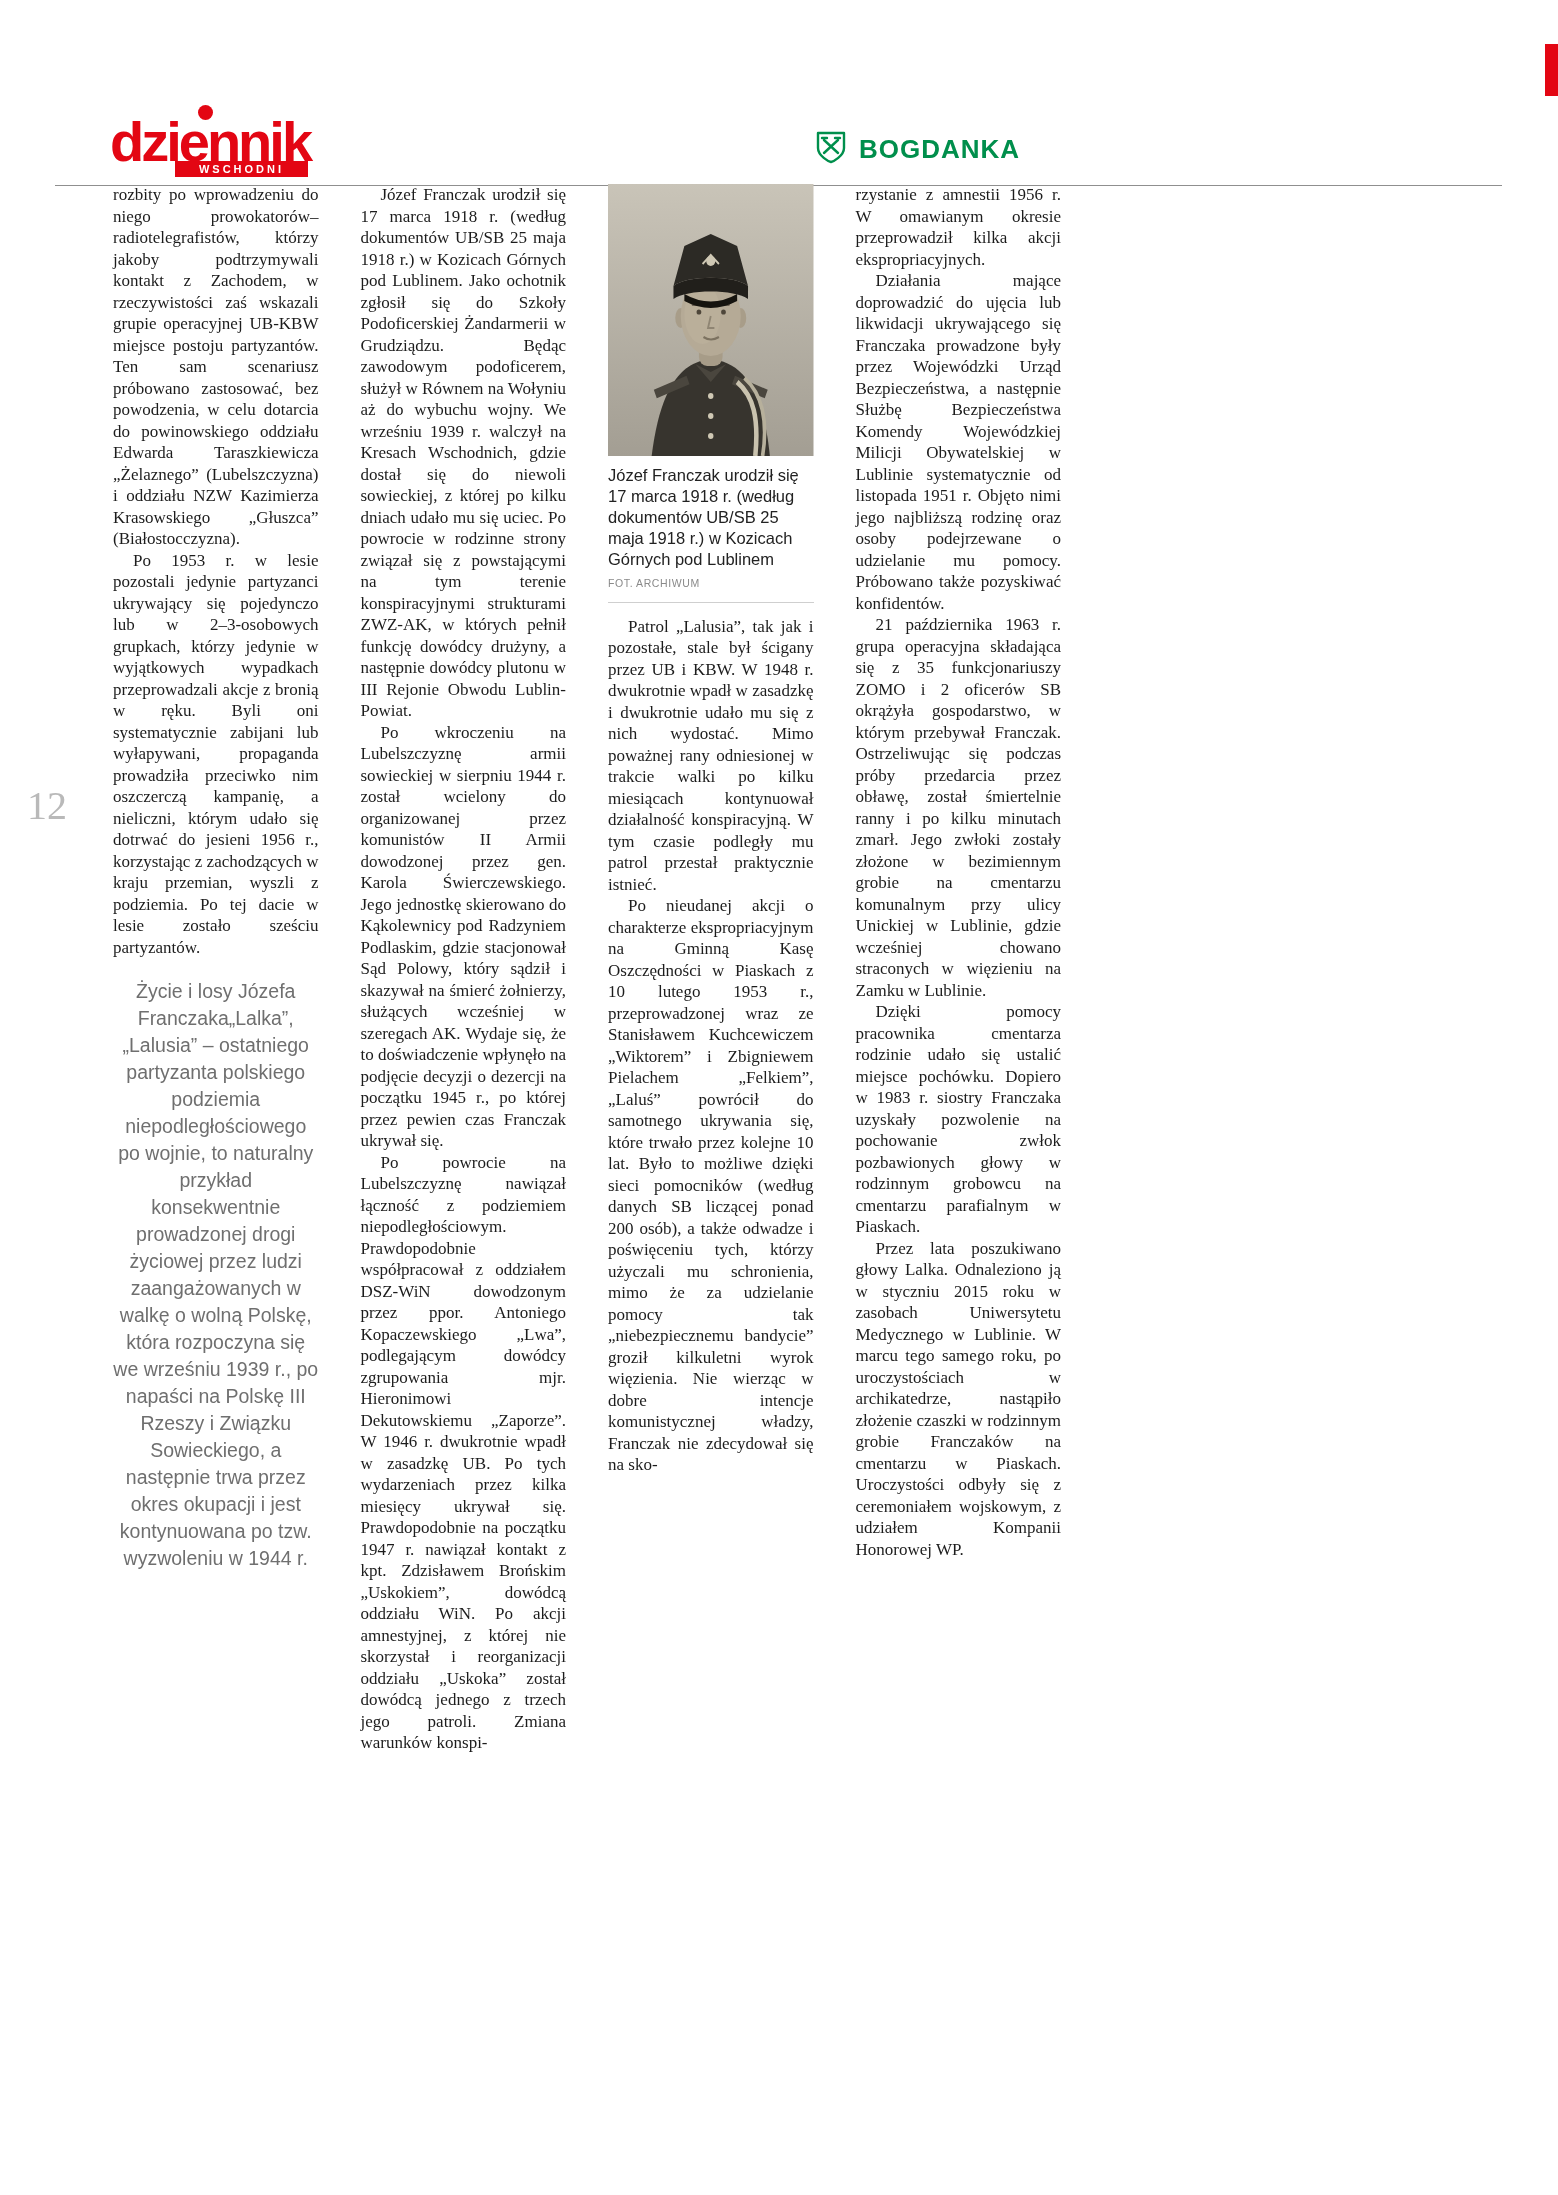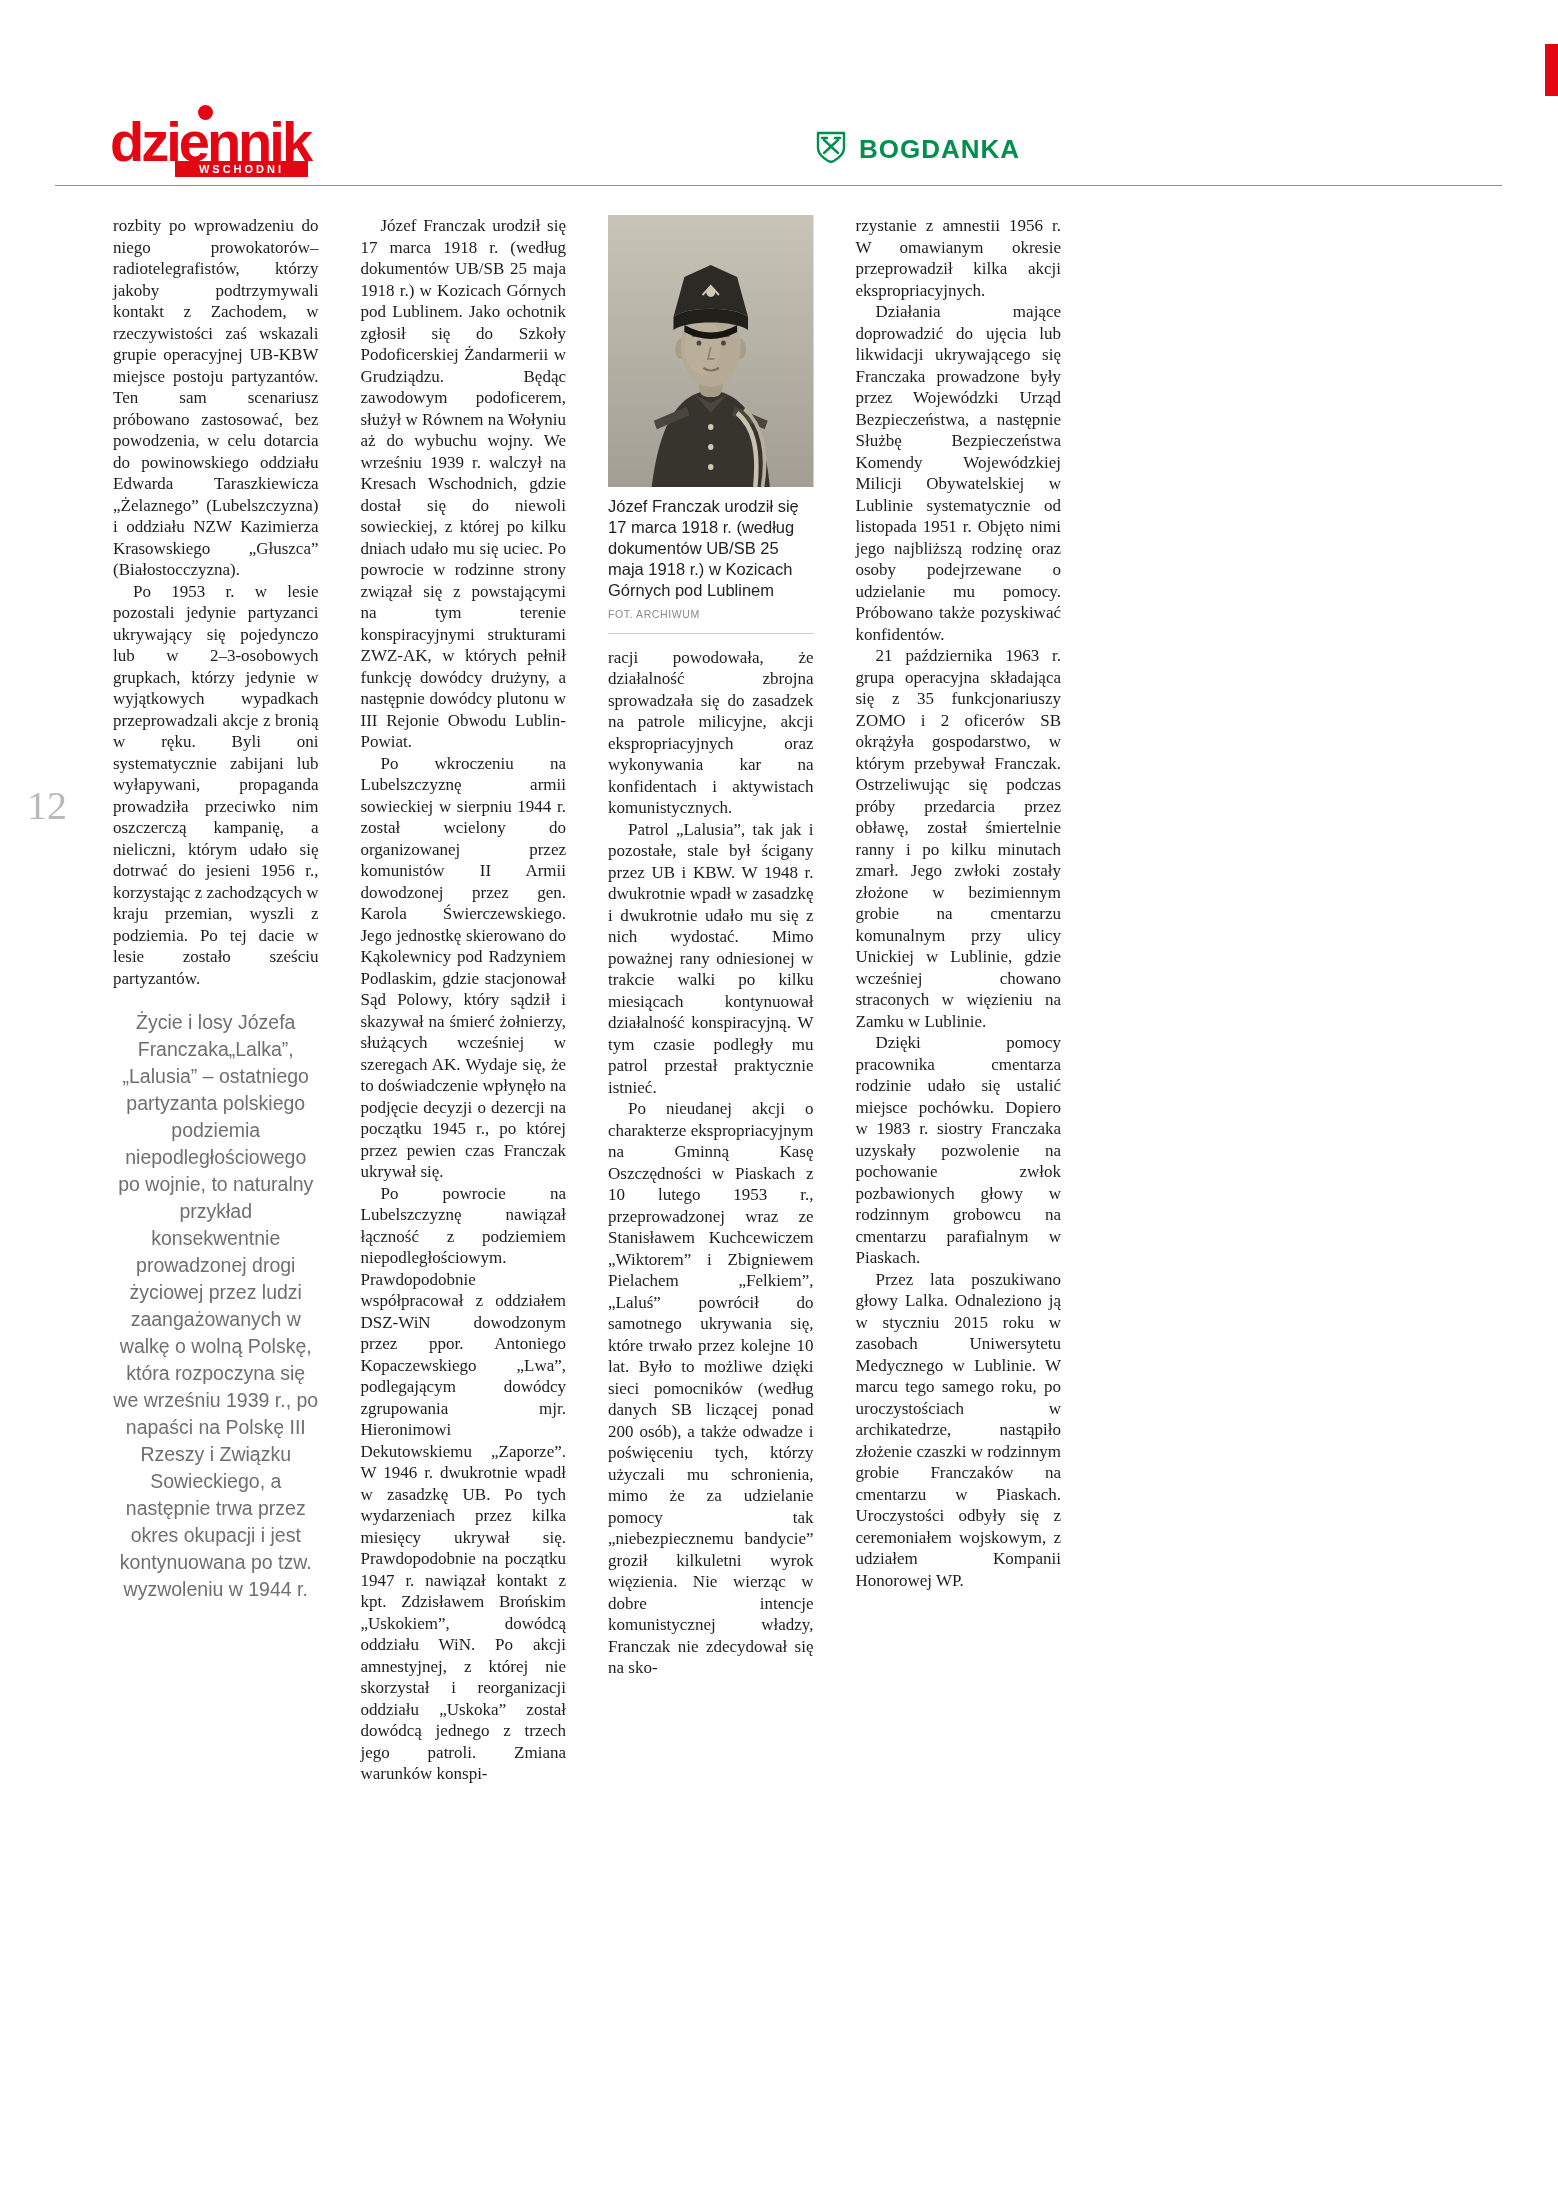--- a/index.html
+++ b/index.html
@@ -24,21 +24,21 @@
   }
   .partner { position:absolute; left:812px; top:94px; display:flex; align-items:center; gap:9px;justify-content:flex-end; }
   .partner-name {
     font-family:"Liberation Sans","DejaVu Sans",sans-serif; font-weight:bold;
     font-size:26px; letter-spacing:1px; color:var(--bogdanka_green,#008f4c);
   }
   
   .page-number { position:absolute; left:27px; top:748px; font-size:40px; color:var(--page_number_gray,#b9b9b9); }
   
   .content {
-    position:absolute; left:113px; top:181px; width:948px;
+    position:absolute; left:113px; top:150px; width:948px;
     display:grid; grid-template-columns:repeat(4,1fr); column-gap:42px; align-items:start;
   }
   .col { font-size:17px; line-height:21.5px; text-align:justify; hyphens:auto; }
   .col p { margin:0; }
   p.ind { text-indent:20px; }
   .headline {
     margin-top:40px; font-size:30px; line-height:1.18; font-weight:600;
     color:var(--headline_red,#c43029); text-align:center; hyphens:manual;
   }
   .lead {
@@ -136,21 +136,20 @@
           <path d="M72 102 L84 62 L113 50 L142 62 L154 102 C 140 91 86 91 72 102 Z" fill="#2c2a25"></path>
           <path d="M72 102 C 86 91 140 91 154 102 L154 115 C 140 105 86 105 72 115 Z" fill="#211f1b"></path>
           <path d="M84 110 Q113 125 142 110 L142 117 Q113 131 84 117 Z" fill="#16140f"></path>
           <circle cx="113" cy="77" r="5" fill="#cfc8b4"></circle>
           <path d="M104 80 L113 71 L122 80" stroke="#cfc8b4" stroke-width="2" fill="none"></path>
         </svg>
       </figure>
       <div class="caption">Józef Franczak urodził się 17 marca 1918 r. (według dokumentów UB/SB 25 maja 1918 r.) w Kozicach Górnych pod Lublinem</div>
       <div class="credit">FOT. ARCHIWUM</div>
       <div class="cap-rule"></div>
-      <p>racji powodowała, że działalność zbrojna sprowadzała się do zasadzek na patrole milicyjne, akcji ekspropriacyjnych oraz wykonywania kar na konfidentach i aktywistach komunistycznych.</p>
       <p class="ind">Patrol „Lalusia”, tak jak i pozostałe, stale był ścigany przez UB i KBW. W 1948 r. dwukrotnie wpadł w zasadzkę i dwukrotnie udało mu się z nich wydostać. Mimo poważnej rany odniesionej w trakcie walki po kilku miesiącach kontynuował działalność konspiracyjną. W tym czasie podległy mu patrol przestał praktycznie istnieć.</p>
       <p class="ind">Po nieudanej akcji o charakterze ekspropriacyjnym na Gminną Kasę Oszczędności w Piaskach z 10 lutego 1953 r., przeprowadzonej wraz ze Stanisławem Kuchcewiczem „Wiktorem” i Zbigniewem Pielachem „Felkiem”, „Laluś” powrócił do samotnego ukrywania się, które trwało przez kolejne 10 lat. Było to możliwe dzięki sieci pomocników (według danych SB liczącej ponad 200 osób), a także odwadze i poświęceniu tych, którzy użyczali mu schronienia, mimo że za udzielanie pomocy tak „niebezpiecznemu bandycie” groził kilkuletni wyrok więzienia. Nie wierząc w dobre intencje komunistycznej władzy, Franczak nie zdecydował się na sko-</p>
     </div>
 
     <div class="col">
       <p>rzystanie z amnestii 1956 r. W omawianym okresie przeprowadził kilka akcji ekspropriacyjnych.</p>
       <p class="ind">Działania mające doprowadzić do ujęcia lub likwidacji ukrywającego się Franczaka prowadzone były przez Wojewódzki Urząd Bezpieczeństwa, a następnie Służbę Bezpieczeństwa Komendy Wojewódzkiej Milicji Obywatelskiej w Lublinie systematycznie od listopada 1951 r. Objęto nimi jego najbliższą rodzinę oraz osoby podejrzewane o udzielanie mu pomocy. Próbowano także pozyskiwać konfidentów.</p>
       <p class="ind">21 października 1963 r. grupa operacyjna składająca się z 35 funkcjonariuszy ZOMO i 2 oficerów SB okrążyła gospodarstwo, w którym przebywał Franczak. Ostrzeliwując się podczas próby przedarcia przez obławę, został śmiertelnie ranny i po kilku minutach zmarł. Jego zwłoki zostały złożone w bezimiennym grobie na cmentarzu komunalnym przy ulicy Unickiej w Lublinie, gdzie wcześniej chowano straconych w więzieniu na Zamku w Lublinie.</p>
       <p class="ind">Dzięki pomocy pracownika cmentarza rodzinie udało się ustalić miejsce pochówku. Dopiero w 1983 r. siostry Franczaka uzyskały pozwolenie na pochowanie zwłok pozbawionych głowy w rodzinnym grobowcu na cmentarzu parafialnym w Piaskach.</p>
       <p class="ind">Przez lata poszukiwano głowy Lalka. Odnaleziono ją w styczniu 2015 roku w zasobach Uniwersytetu Medycznego w Lublinie. W marcu tego samego roku, po uroczystościach w archikatedrze, nastąpiło złożenie czaszki w rodzinnym grobie Franczaków na cmentarzu w Piaskach. Uroczystości odbyły się z ceremoniałem wojskowym, z udziałem Kompanii Honorowej WP.</p>

